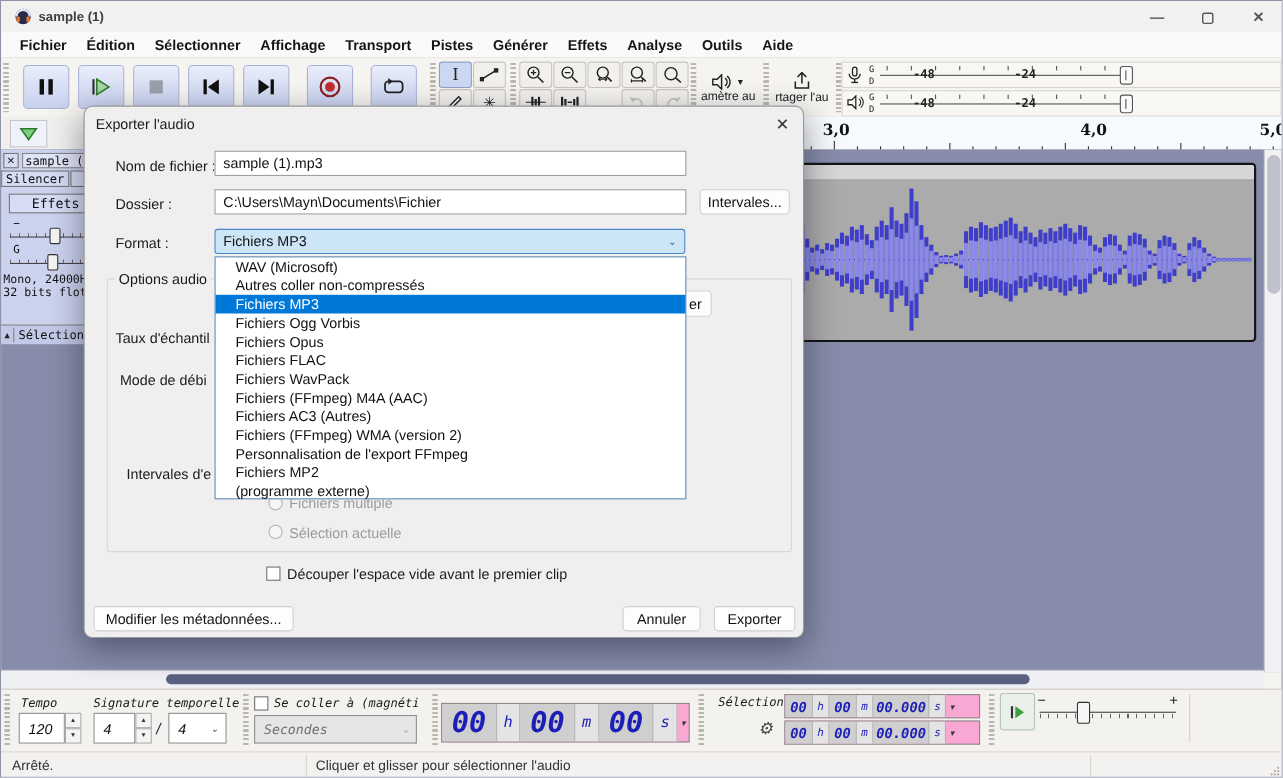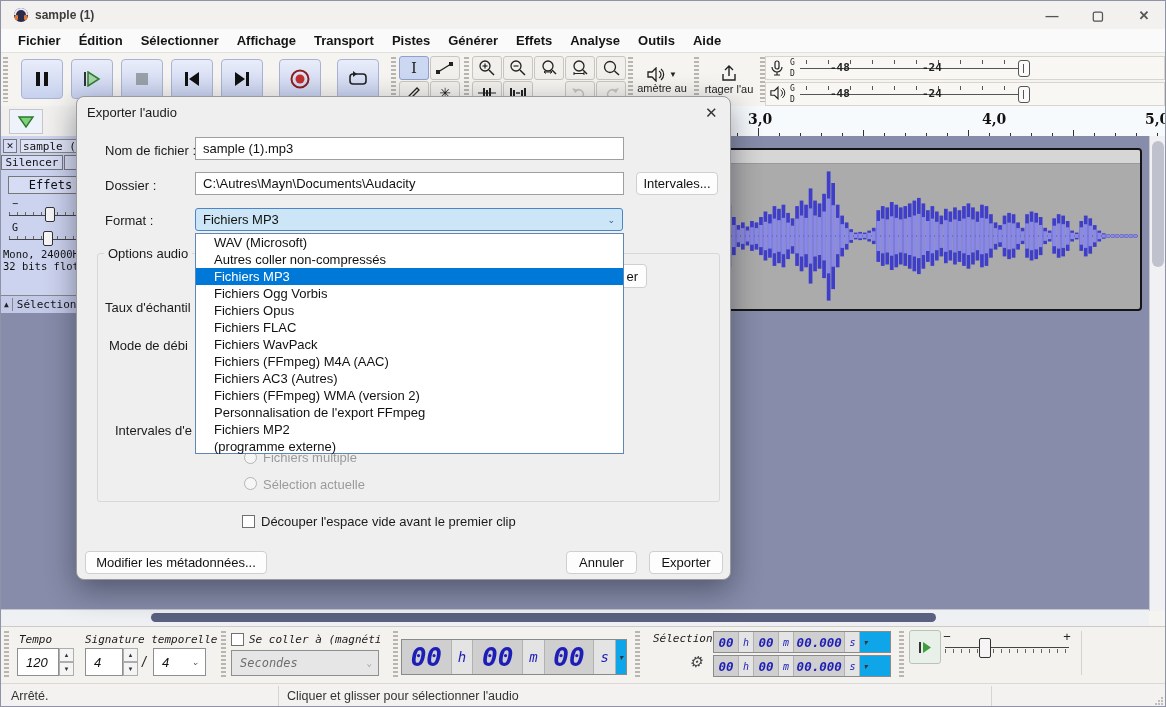--- a/index.html
+++ b/index.html
@@ -55,21 +55,21 @@
   .dditem{height:17px;font-size:13px;color:#111;display:flex;align-items:center;padding-left:18px;white-space:nowrap;}
   .gray{color:#9b9b9b;}
   .radio{position:absolute;width:13px;height:13px;border:1px solid #b4b4b4;border-radius:50%;background:#f6f6f6;box-sizing:border-box;}
   .checkbox{position:absolute;width:13px;height:13px;border:1px solid #707070;background:#fff;box-sizing:border-box;}
   
   .botband{left:0;top:625px;width:1166px;height:57px;background:#f4f2ee;border-top:1px solid #cecbc5;font-style:italic;}
   .lbl-s{font-size:11px;color:#1a1a1a;white-space:nowrap;}
   .spin{position:absolute;background:#fff;border:1px solid #8f8f8f;font-size:13px;color:#111;display:flex;align-items:center;padding-left:8px;box-sizing:border-box;}
   .spin-arrows{position:absolute;width:15px;display:flex;flex-direction:column;}
   .spin-arrows div{flex:1;border:1px solid #adadad;background:#f4f4f4;font-size:6px;color:#333;display:flex;align-items:center;justify-content:center;}
-  .timebox{position:absolute;background:#0ea5e9;border:1px solid #8a8a8a;display:flex;align-items:center;box-sizing:border-box;}
+  .timebox{position:absolute;background:#f9a8d4;border:1px solid #8a8a8a;display:flex;align-items:center;box-sizing:border-box;}
   .seg-d{background:#cfcfcf;color:#1d1db8;font-family:"DejaVu Sans Mono",monospace;font-weight:bold;display:flex;align-items:center;justify-content:center;border-right:1px solid #b2b2b2;}
   .seg-u{background:#e4e4e4;color:#1d1db8;font-family:"DejaVu Sans Mono",monospace;display:flex;align-items:center;justify-content:center;border-right:1px solid #b2b2b2;}
   .caret{font-size:8px;color:#333;margin:0 3px;}
   .statusbar{left:0;top:682px;width:1166px;height:25px;background:#f4f2f0;border-top:1px solid #dbd8d4;font-size:12.5px;color:#333;}
   .sdiv{position:absolute;top:2px;bottom:2px;width:1px;background:#d8d5d0;}
 </style>
 </head>
 <body>
 
 <div class="stage">
@@ -562,21 +562,21 @@
   <div class="abs scroll-h-thumb"></div>
 
   <div class="abs dialog">
     <span class="dlg-label" style="left:10px;top:8px">Exporter l'audio</span>
     <span class="dlg-label" style="left:628px;top:7px;font-size:15px;color:#333">✕</span>
 
     <span class="dlg-label" style="left:28px;top:46px">Nom de fichier :</span>
     <div class="dlg-input" style="left:118px;top:40px;width:429px;height:23px">sample (1).mp3</div>
 
     <span class="dlg-label" style="left:28px;top:81px">Dossier :</span>
-    <div class="dlg-input" style="left:118px;top:75px;width:429px;height:23px">C:\Autres\Mayn\Documents\Audacity</div>
+    <div class="dlg-input" style="left:118px;top:75px;width:429px;height:23px">C:\Users\Mayn\Documents\Fichier</div>
     <div class="dlg-btn" style="left:559px;top:75px;width:82px;height:23px">Intervales...</div>
 
     <span class="dlg-label" style="left:28px;top:116px">Format :</span>
     <div class="combo" id="format-combo" style="left: 118px; top: 111px; width: 428px; height: 23px; background: rgb(205, 230, 247); border: 1px solid rgb(74, 134, 200);">
       <span>Fichiers MP3</span>
       <span style="margin-left:auto;font-size:9px;color:#2a5a8a">⌄</span>
     </div>
 
     <div class="abs" style="left:20px;top:156px;width:621px;height:247px;border:1px solid #d8d8d8;border-radius:3px;"></div>
     <span class="dlg-label" style="left:27px;top:149px;background:#f0efef;padding:0 4px">Options audio</span>

